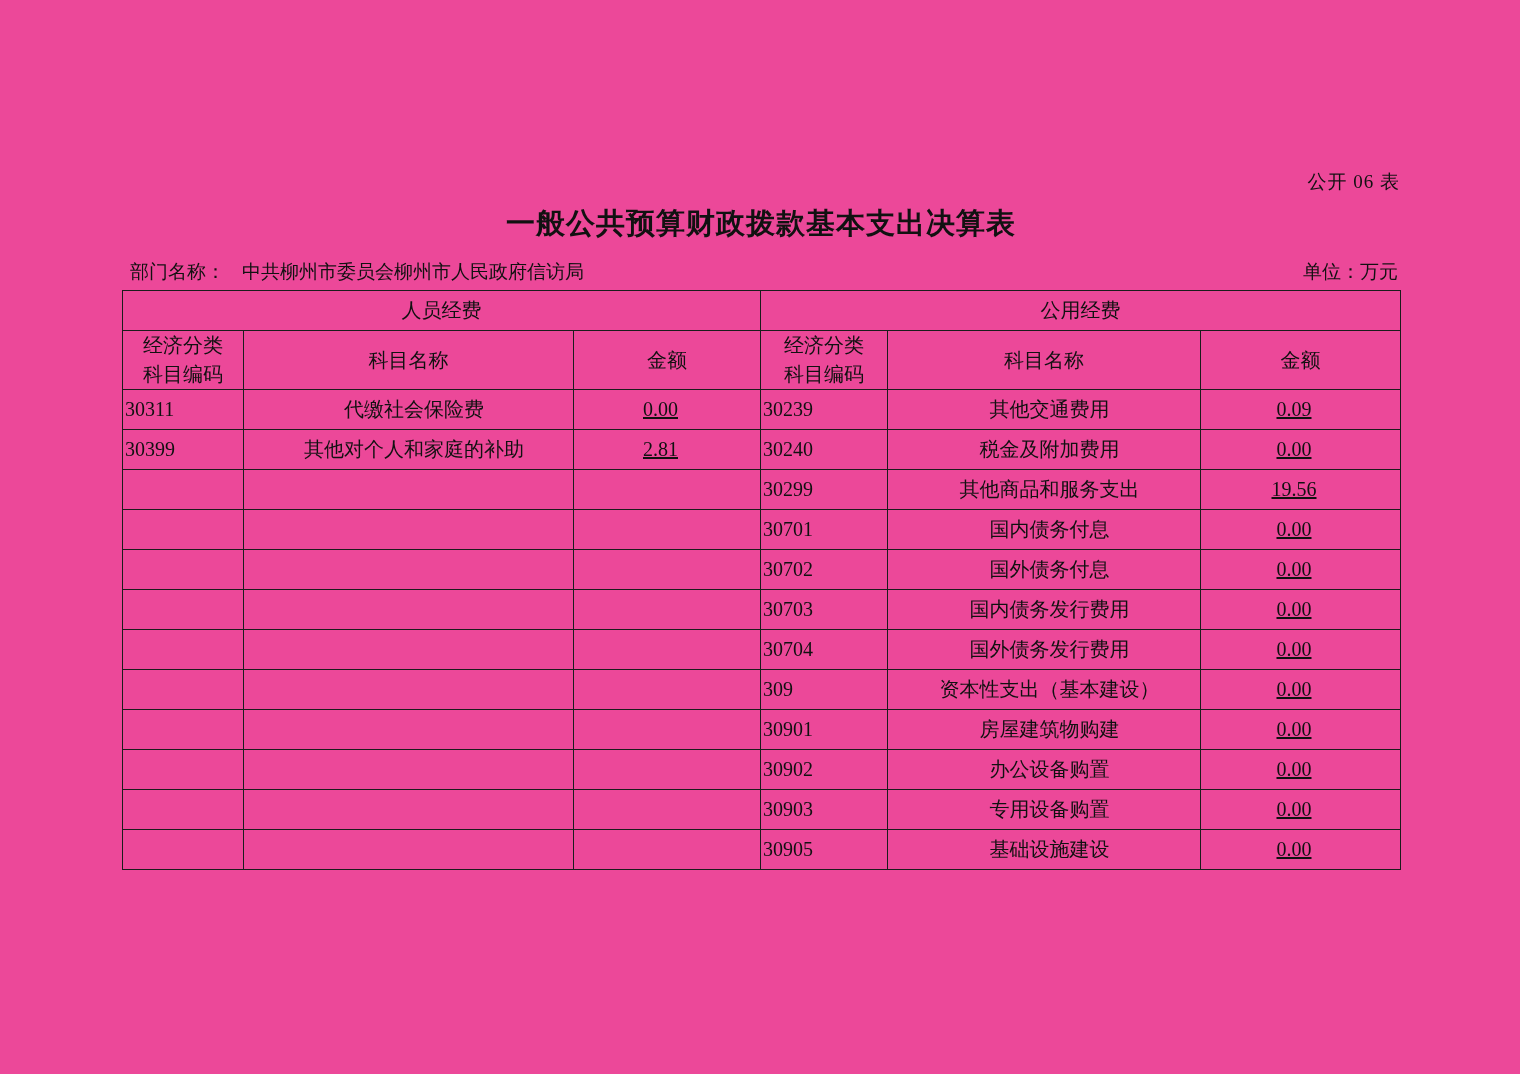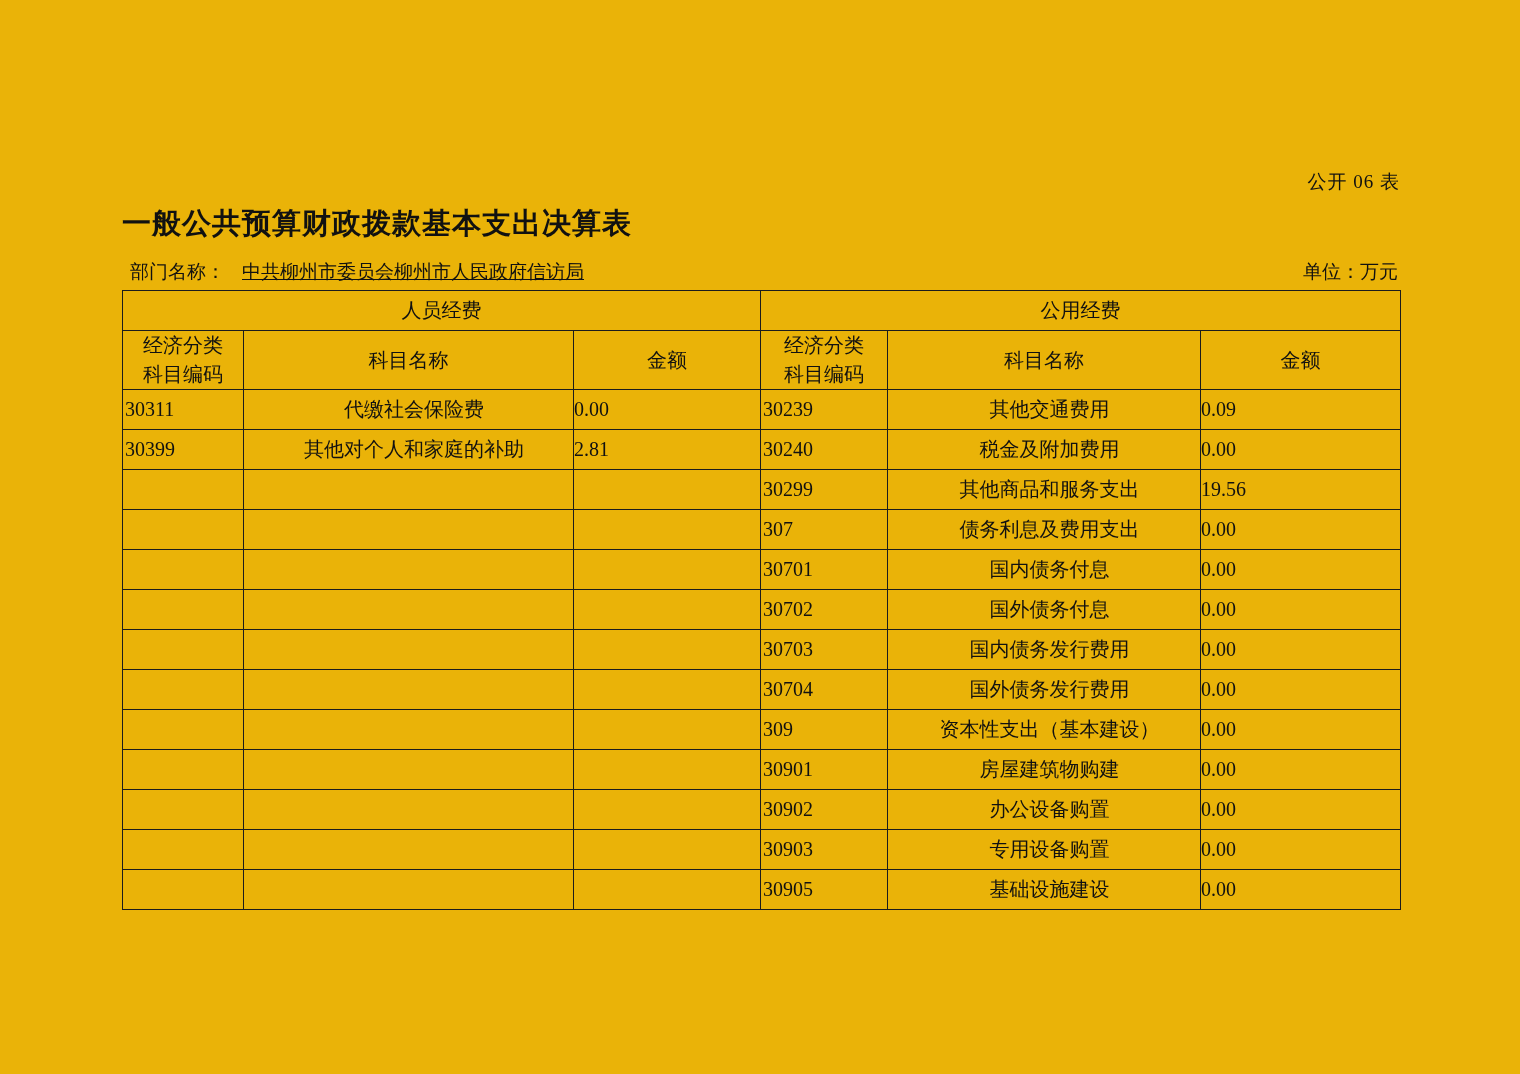--- a/index.html
+++ b/index.html
@@ -5,48 +5,49 @@
   * { margin: 0; padding: 0; box-sizing: border-box; }
   html, body { background: #ffffff; }
   body {
     width: 1520px; height: 1074px;
     font-family: "Liberation Serif", "DejaVu Serif", serif;
     color: #111111;
   }
   .page {
     position: relative;
     width: 1520px; height: 1074px;
-    background: #eab308;
+    background: #ec4899;
     overflow: hidden;
   }
   .form-label {
     position: absolute;
     top: 169px; left: 122px; width: 1278px;
     text-align: right;
     font-size: 19px;
     letter-spacing: 1px;
   }
   .doc-title {
     position: absolute;
     top: 204px; left: 122px; width: 1278px;
+    text-align: center;
     font-size: 29px;
     font-weight: bold;
     font-family: "Liberation Sans", "DejaVu Sans", sans-serif;
     letter-spacing: 1px;
   }
   .meta-row {
     position: absolute;
     top: 259px; left: 122px; width: 1278px;
     display: flex;
     justify-content: space-between;
     align-items: flex-end;
     font-size: 19px;
   }
   .dept-line { padding-left: 8px; }
-  .dept-name { margin-left: 17px; text-decoration: underline; }
+  .dept-name { margin-left: 17px; }
   .unit-label { padding-right: 2px; }
 
   table.budget-table {
     position: absolute;
     top: 290px; left: 122px;
     width: 1278px;
     border-collapse: collapse;
     table-layout: fixed;
     font-size: 20px;
     border-radius: 32px;
@@ -63,21 +64,21 @@
     text-align: center;
   }
   .budget-table thead tr.colhead-row th {
     height: 58px;
     text-align: center;
     line-height: 1.45;
   }
   .budget-table tbody td { height: 40px; }
   .budget-table td.code   { text-align: left;  padding-left: 2px; }
   .budget-table td.name   { text-align: center;  padding-left: 11px; }
-  .budget-table td.amount { text-align: left; padding-right: 13px; }
+  .budget-table td.amount { text-align: center; padding-right: 13px; text-decoration: underline; }
 </style>
 </head>
 <body>
 
 <div class="page">
 
   <div class="form-label">公开 06 表</div>
 
   <div class="doc-title">一般公共预算财政拨款基本支出决算表</div>
 
@@ -139,28 +140,20 @@
           <td class="name"></td>
           <td class="amount"></td>
           <td class="code">30299</td>
           <td class="name">其他商品和服务支出</td>
           <td class="amount">19.56</td>
         </tr>
         <tr>
           <td class="code"></td>
           <td class="name"></td>
           <td class="amount"></td>
-          <td class="code">307</td>
-          <td class="name">债务利息及费用支出</td>
-          <td class="amount">0.00</td>
-        </tr>
-        <tr>
-          <td class="code"></td>
-          <td class="name"></td>
-          <td class="amount"></td>
           <td class="code">30701</td>
           <td class="name">国内债务付息</td>
           <td class="amount">0.00</td>
         </tr>
         <tr>
           <td class="code"></td>
           <td class="name"></td>
           <td class="amount"></td>
           <td class="code">30702</td>
           <td class="name">国外债务付息</td>

